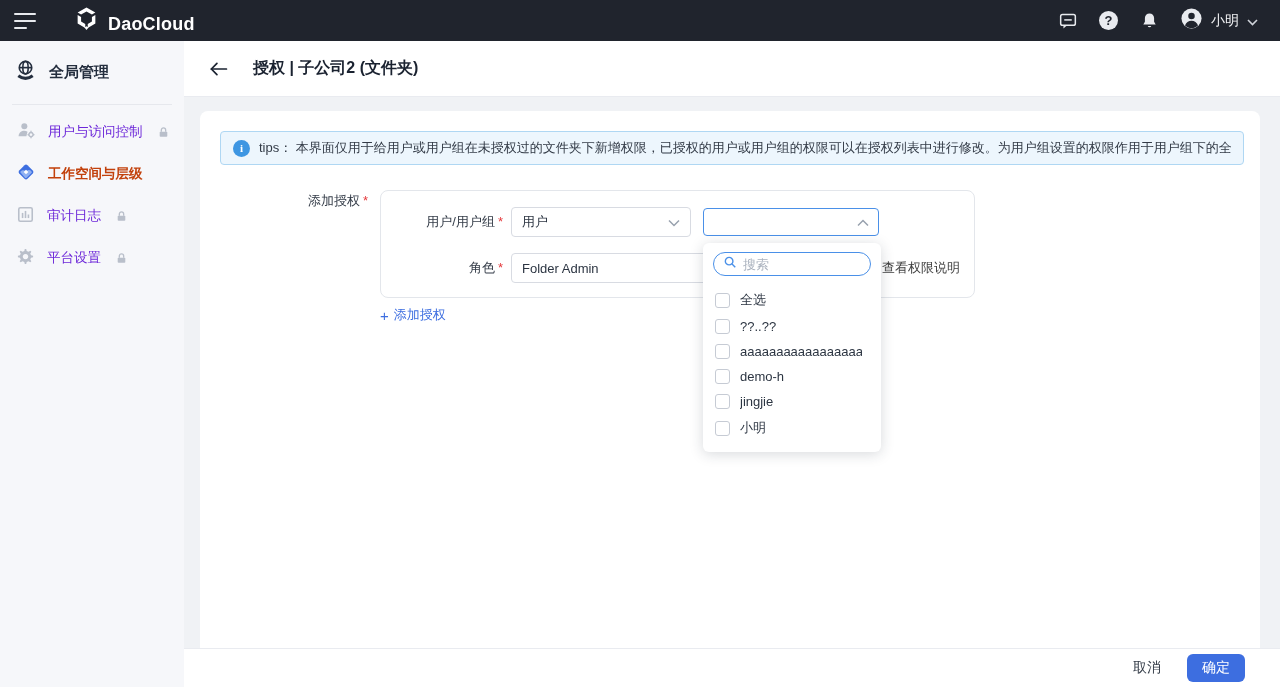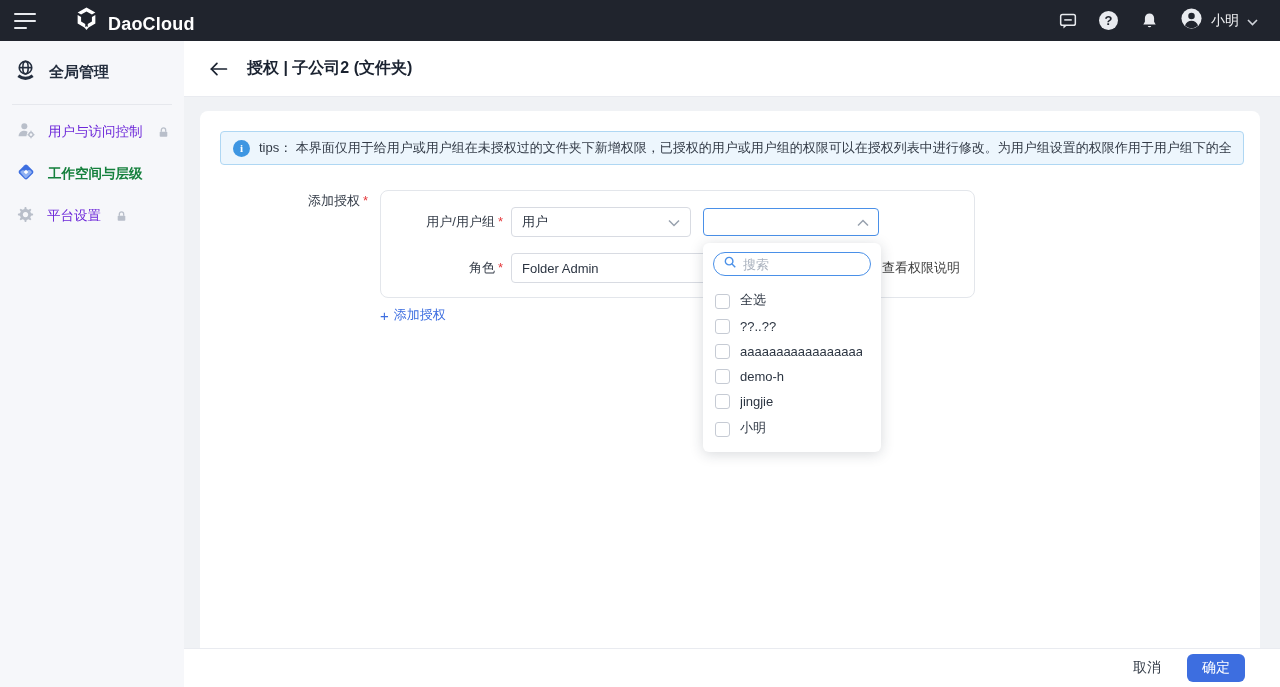--- a/index.html
+++ b/index.html
@@ -24,27 +24,27 @@
   .user-name { color:#f2f3f5; font-size:14px; }
 
   
   .sidebar { position:absolute; top:41px; left:0; width:184px; bottom:0; background:#f6f7fa; }
   .side-title { display:flex; align-items:center; gap:12px; padding:18px 14px 16px 14px; cursor:pointer; }
   .side-title-text { font-size:15px; font-weight:bold; color:#242e3e; }
   .side-divider { height:1px; background:#e6e8ed; margin:2px 12px 6px 12px; }
   .side-item { display:flex; align-items:center; gap:12px; height:42px; padding-left:16px; cursor:pointer; }
   .side-item .lbl { font-size:13.5px; }
   .side-item.disabled .lbl { color:#6d28d9; }
-  .side-item.active .lbl { color:#15803d; font-weight:bold; }
+  .side-item.active .lbl { color:#c2410c; font-weight:bold; }
   .side-item .lock { margin-left:2px; display:flex; }
 
   
   .main { position:absolute; top:41px; left:184px; right:0; bottom:0; background:#f0f2f5; }
   .title-bar { height:56px; background:#fff; border-bottom:1px solid #e9ebf0;
-    display:flex; align-items:center; padding-left:23px; gap:18px; }
+    display:flex; align-items:center; padding-left:23px; gap:24px; }
   .back-btn { width:22px; height:22px; display:flex; align-items:center; justify-content:center; cursor:pointer; }
   .page-title { font-size:16px; font-weight:bold; color:#1a2230; }
 
   .content-card { position:absolute; top:70px; left:16px; right:20px; bottom:39px;
     background:#fff; border-radius:8px 8px 0 0; overflow:visible; }
 
   .tips-banner { margin:20px 16px 0 20px; background:#edf6fd; border:1px solid #afd7f3;
     border-radius:4px; display:flex; align-items:center; gap:9px; padding:7px 12px;
     font-size:13px; color:#333b47; }
   .info-dot { flex:none; width:17px; height:17px; border-radius:50%; background:#3e96e2; color:#fff;
@@ -75,21 +75,21 @@
   .sel-open { width:176px; height:28px; border:1.5px solid #4a90e8; border-radius:4px; background:#fff;
     display:flex; align-items:center; justify-content:flex-end; padding:0 9px; cursor:pointer; }
 
   .dropdown-panel { position:absolute; top:35px; left:0; width:178px; background:#fff;
     border-radius:6px; box-shadow:0 2px 14px rgba(31,45,61,.18); padding:9px 0 10px 0; z-index:30; }
   .search-pill { margin:0 10px 10px 10px; height:24px; border:1px solid #4a90e8; border-radius:13px;
     display:flex; align-items:center; gap:6px; padding:0 9px; }
   .search-pill input { border:none; outline:none; width:100%; font-size:13px; color:#2c3542;
     font-family:inherit; background:transparent; }
   .search-pill input::placeholder { color:#a9b1bd; }
-  .opt { display:flex; align-items:flex-end; gap:10px; padding:5px 12px; cursor:pointer; }
+  .opt { display:flex; align-items:center; gap:10px; padding:5px 12px; cursor:pointer; }
   .checkbox { flex:none; width:15px; height:15px; border:1px solid #c6cbd4; border-radius:3px; background:#fff; }
   .opt-label { font-size:13px; color:#2c3542; white-space:nowrap; overflow:hidden; max-width:122px; }
 
   .add-link { margin-top:8px; display:flex; align-items:center; gap:5px; font-size:13px;
     color:#3d6ee0; cursor:pointer; width:max-content; }
   .plus { font-size:15px; line-height:13px; }
 
   .footer { position:absolute; left:0; right:0; bottom:0; height:39px; background:#fff;
     border-top:1px solid #e9ebf0; display:flex; align-items:center; justify-content:flex-end;
     gap:26px; padding-right:35px; z-index:10; }
@@ -194,20 +194,37 @@
         <g transform="rotate(45 12 12)">
           <rect x="5" y="5" width="14" height="14" rx="2.5" fill="#3d6ee0"></rect>
           <path d="M7 17 C7 11 11 13 12 9 C12.6 6.6 16 6 17.5 7.5 L17.5 16 a1.8 1.8 0 0 1 -1.8 1.8 Z" fill="#8fb0f2"></path>
           <rect x="10" y="10" width="4" height="4" fill="#ffffff" transform="rotate(0 12 12)"></rect>
         </g>
       </svg>
     </span>
     <span class="lbl">工作空间与层级</span>
   </div>
 
+  <div class="side-item disabled">
+    <span>
+      <svg width="19" height="19" viewBox="0 0 24 24" fill="none" stroke="#b9bfca" stroke-width="2">
+        <rect x="3.5" y="3.5" width="17" height="17" rx="2"></rect>
+        <line x1="8.3" y1="16.5" x2="8.3" y2="10"></line>
+        <line x1="12" y1="16.5" x2="12" y2="7.5"></line>
+        <line x1="15.7" y1="16.5" x2="15.7" y2="12"></line>
+      </svg>
+    </span>
+    <span class="lbl">审计日志</span>
+    <span class="lock">
+      <svg width="13" height="13" viewBox="0 0 24 24" fill="none" stroke="#b9bfca" stroke-width="2.4">
+        <rect x="5" y="10.5" width="14" height="9.5" rx="1.5" fill="#b9bfca" stroke="none"></rect>
+        <path d="M8 10.5 L8 7.5 a4 4 0 0 1 8 0 L16 10.5"></path>
+      </svg>
+    </span>
+  </div>
 
   <div class="side-item disabled">
     <span>
       <svg width="19" height="19" viewBox="0 0 24 24" fill="#b9bfca">
         <path d="M12 2 L13.8 2 L14.4 4.6 L16.7 5.6 L19 4.2 L20.3 5.5 L18.9 7.8 L19.9 10.1 L22.5 10.7 L22.5 12.5 L19.9 13.1 L18.9 15.4 L20.3 17.7 L19 19 L16.7 17.6 L14.4 18.6 L13.8 21.2 L12 21.2 L11.4 18.6 L9.1 17.6 L6.8 19 L5.5 17.7 L6.9 15.4 L5.9 13.1 L3.3 12.5 L3.3 10.7 L5.9 10.1 L6.9 7.8 L5.5 5.5 L6.8 4.2 L9.1 5.6 L11.4 4.6 Z M12.9 8.3 a3.4 3.4 0 1 0 0.01 0 Z" fill-rule="evenodd" transform="translate(-0.9 0.4)"></path>
       </svg>
     </span>
     <span class="lbl">平台设置</span>
     <span class="lock">
       <svg width="13" height="13" viewBox="0 0 24 24" fill="none" stroke="#b9bfca" stroke-width="2.4">

